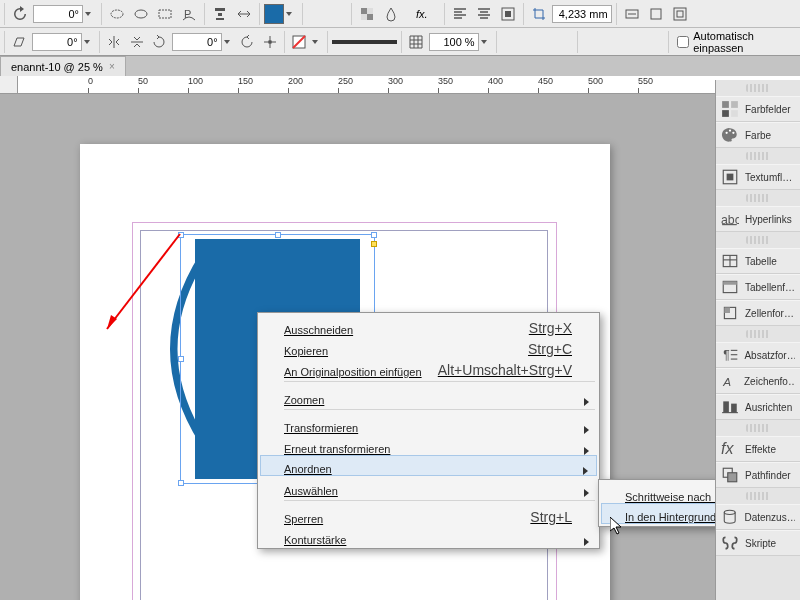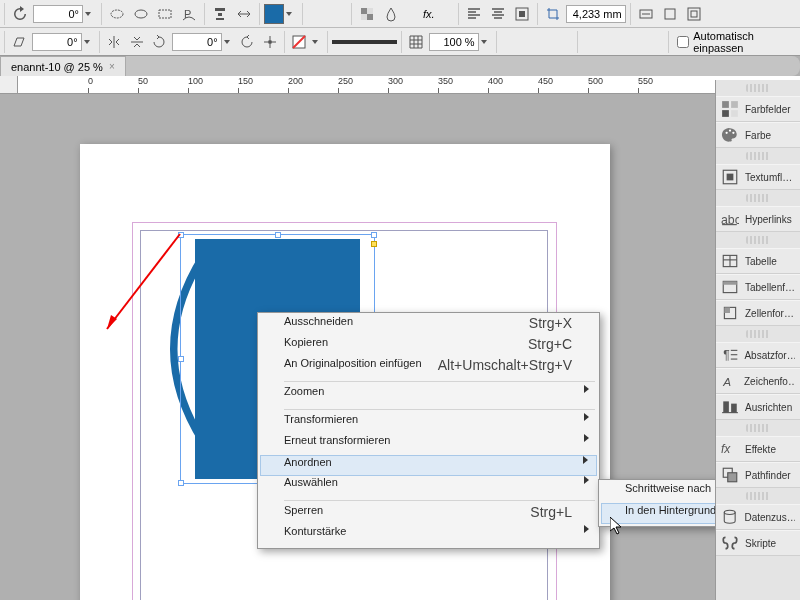--- a/index.html
+++ b/index.html
@@ -8,21 +8,21 @@
   .toolbar { background: #ececec; border-bottom: 1px solid #bbb; display: flex; align-items: center; height: 28px; padding: 0 2px; gap: 2px; }
   .toolbar-row2 { background: #ececec; border-bottom: 1px solid #999; display: flex; align-items: center; height: 28px; padding: 0 2px; gap: 2px; }
   .tb-btn { width: 22px; height: 22px; border: 1px solid transparent; display: flex; align-items: center; justify-content: center; background: #ececec; border-radius: 2px; }
   .tb-btn svg { width: 16px; height: 16px; }
   .tb-sep { width: 1px; height: 22px; background: #ccc; margin: 0 2px; }
   .tb-input { width: 50px; height: 18px; border: 1px solid #aaa; background: white; padding: 0 3px; text-align: right; }
   .tb-dropdown { width: 12px; display: flex; align-items: center; }
   .color-swatch { width: 20px; height: 20px; background: #1a6ba8; border: 1px solid #666; }
   .small-triangle { width: 0; height: 0; border-left: 3px solid transparent; border-right: 3px solid transparent; border-top: 4px solid #555; }
   
-  .tab-bar { background: #c4c4c4; height: 20px; display: flex; padding: 0; border-radius: 8px; }
+  .tab-bar { background: #c4c4c4; height: 20px; display: flex; padding: 0; }
   .tab { background: #e6e6e6; border: 1px solid #aaa; padding: 2px 10px; display: flex; align-items: center; gap: 6px; border-bottom: none; }
   .tab-close { font-size: 10px; color: #888; }
   
   .ruler-h { background: white; height: 18px; border-bottom: 1px solid #999; display: flex; position: relative; overflow: hidden; }
   .ruler-h .corner { width: 18px; height: 18px; background: #eee; border-right: 1px solid #999; }
   .ruler-h-ticks { flex: 1; position: relative; }
   .ruler-tick { position: absolute; top: 0; font-size: 9px; color: #333; }
   .ruler-tick::before { content: ''; position: absolute; left: 0; top: 12px; width: 1px; height: 6px; background: #666; }
   
   .canvas-area { position: absolute; top: 94px; left: 0; right: 0; bottom: 0; background: #b0b0b0; }
@@ -36,21 +36,21 @@
   .handle { position: absolute; width: 6px; height: 6px; background: white; border: 1px solid #6aa4f0; }
   .handle.tl { left: -3px; top: -3px; } .handle.tc { left: 50%; top: -3px; margin-left: -3px; }
   .handle.tr { right: -3px; top: -3px; } .handle.ml { left: -3px; top: 50%; margin-top: -3px; }
   .handle.mr { right: -3px; top: 50%; margin-top: -3px; } .handle.bl { left: -3px; bottom: -3px; }
   .handle.bc { left: 50%; bottom: -3px; margin-left: -3px; } .handle.br { right: -3px; bottom: -3px; }
   .handle.yellow { background: #ffe05a; border-color: #c8a000; }
   
   .arrow { position: absolute; left: 95px; top: 135px; }
   
   .context-menu { position: absolute; left: 257px; top: 312px; width: 343px; background: #f4f4f4; border: 1px solid #969696; box-shadow: 3px 3px 8px rgba(0,0,0,0.35); padding: 2px; }
-  .menu-item { display: flex; align-items: flex-start; height: 21px; padding: 0 25px 0 24px; cursor: default; position: relative; }
+  .menu-item { display: flex; align-items: flex-end; height: 21px; padding: 0 25px 0 24px; cursor: default; position: relative; text-decoration: underline; }
   .menu-item.hl { background: #deeaf6; border: 1px solid #a8c8e8; padding: 0 24px 0 23px; height: 21px; }
   .menu-item .label { flex: 1; color: #222; }
   .menu-item .shortcut { color: #444; font-size: 14px; }
   .menu-item .arrow-r { position: absolute; right: 8px; width: 0; height: 0; border-top: 4px solid transparent; border-bottom: 4px solid transparent; border-left: 5px solid #333; }
   .menu-divider { height: 1px; background: #d4d4d4; margin: 3px 2px 3px 24px; }
   
   .submenu { position: absolute; left: 598px; top: 479px; width: 200px; background: #f4f4f4; border: 1px solid #969696; box-shadow: 3px 3px 8px rgba(0,0,0,0.35); padding: 2px; }
   .submenu .menu-item .shortcut { position: absolute; right: 8px; }
   
   .cursor { position: absolute; left: 610px; top: 517px; z-index: 100; }
@@ -128,21 +128,21 @@
         <rect x="2" y="2" width="12" height="12" fill="#ddd"></rect>
         <rect x="2" y="2" width="6" height="6" fill="#888"></rect>
         <rect x="8" y="8" width="6" height="6" fill="#888"></rect>
       </svg>
     </div>
   <div class="tb-btn">
       <svg viewBox="0 0 16 16">
         <path d="M8 2 Q4 8 4 11a4 4 0 0 0 8 0Q12 8 8 2" fill="none" stroke="#555"></path>
       </svg>
     </div>
-  <span style="font-style:italic;margin:0 19px">fx.</span>
+  <span style="font-style:italic;margin:0 12px">fx.</span>
   <div class="tb-sep"></div>
   <div class="tb-btn">
       <svg viewBox="0 0 16 16">
         <path d="M2 3h12M2 6h8M2 9h12M2 12h8" stroke="#555" stroke-width="1.5"></path>
       </svg>
     </div>
   <div class="tb-btn">
       <svg viewBox="0 0 16 16">
         <path d="M2 3h12M4 6h8M2 9h12M4 12h8" stroke="#555" stroke-width="1.5"></path>
       </svg>
@@ -467,21 +467,21 @@
           <rect x="2" y="3" width="5" height="10" fill="#555"></rect>
           <rect x="9" y="5" width="5" height="8" fill="#555"></rect>
           <line x1="1" y1="13" x2="15" y2="13" stroke="#555"></line>
         </svg>
       </span>
       <span class="plabel">Ausrichten</span>
     </div>
   <div class="panel-grip"></div>
   <div class="panel-item">
       <span class="picon">
-        <span style="font-style:italic;font-size:12px;color:#555">fx</span>
+        <span style="font-style:italic;font-size:16px;color:#555">fx</span>
       </span>
       <span class="plabel">Effekte</span>
     </div>
   <div class="panel-item">
       <span class="picon">
         <svg viewBox="0 0 16 16">
           <rect x="2" y="2" width="8" height="8" fill="none" stroke="#555"></rect>
           <rect x="6" y="6" width="8" height="8" fill="#999" stroke="#555"></rect>
         </svg>
       </span>

